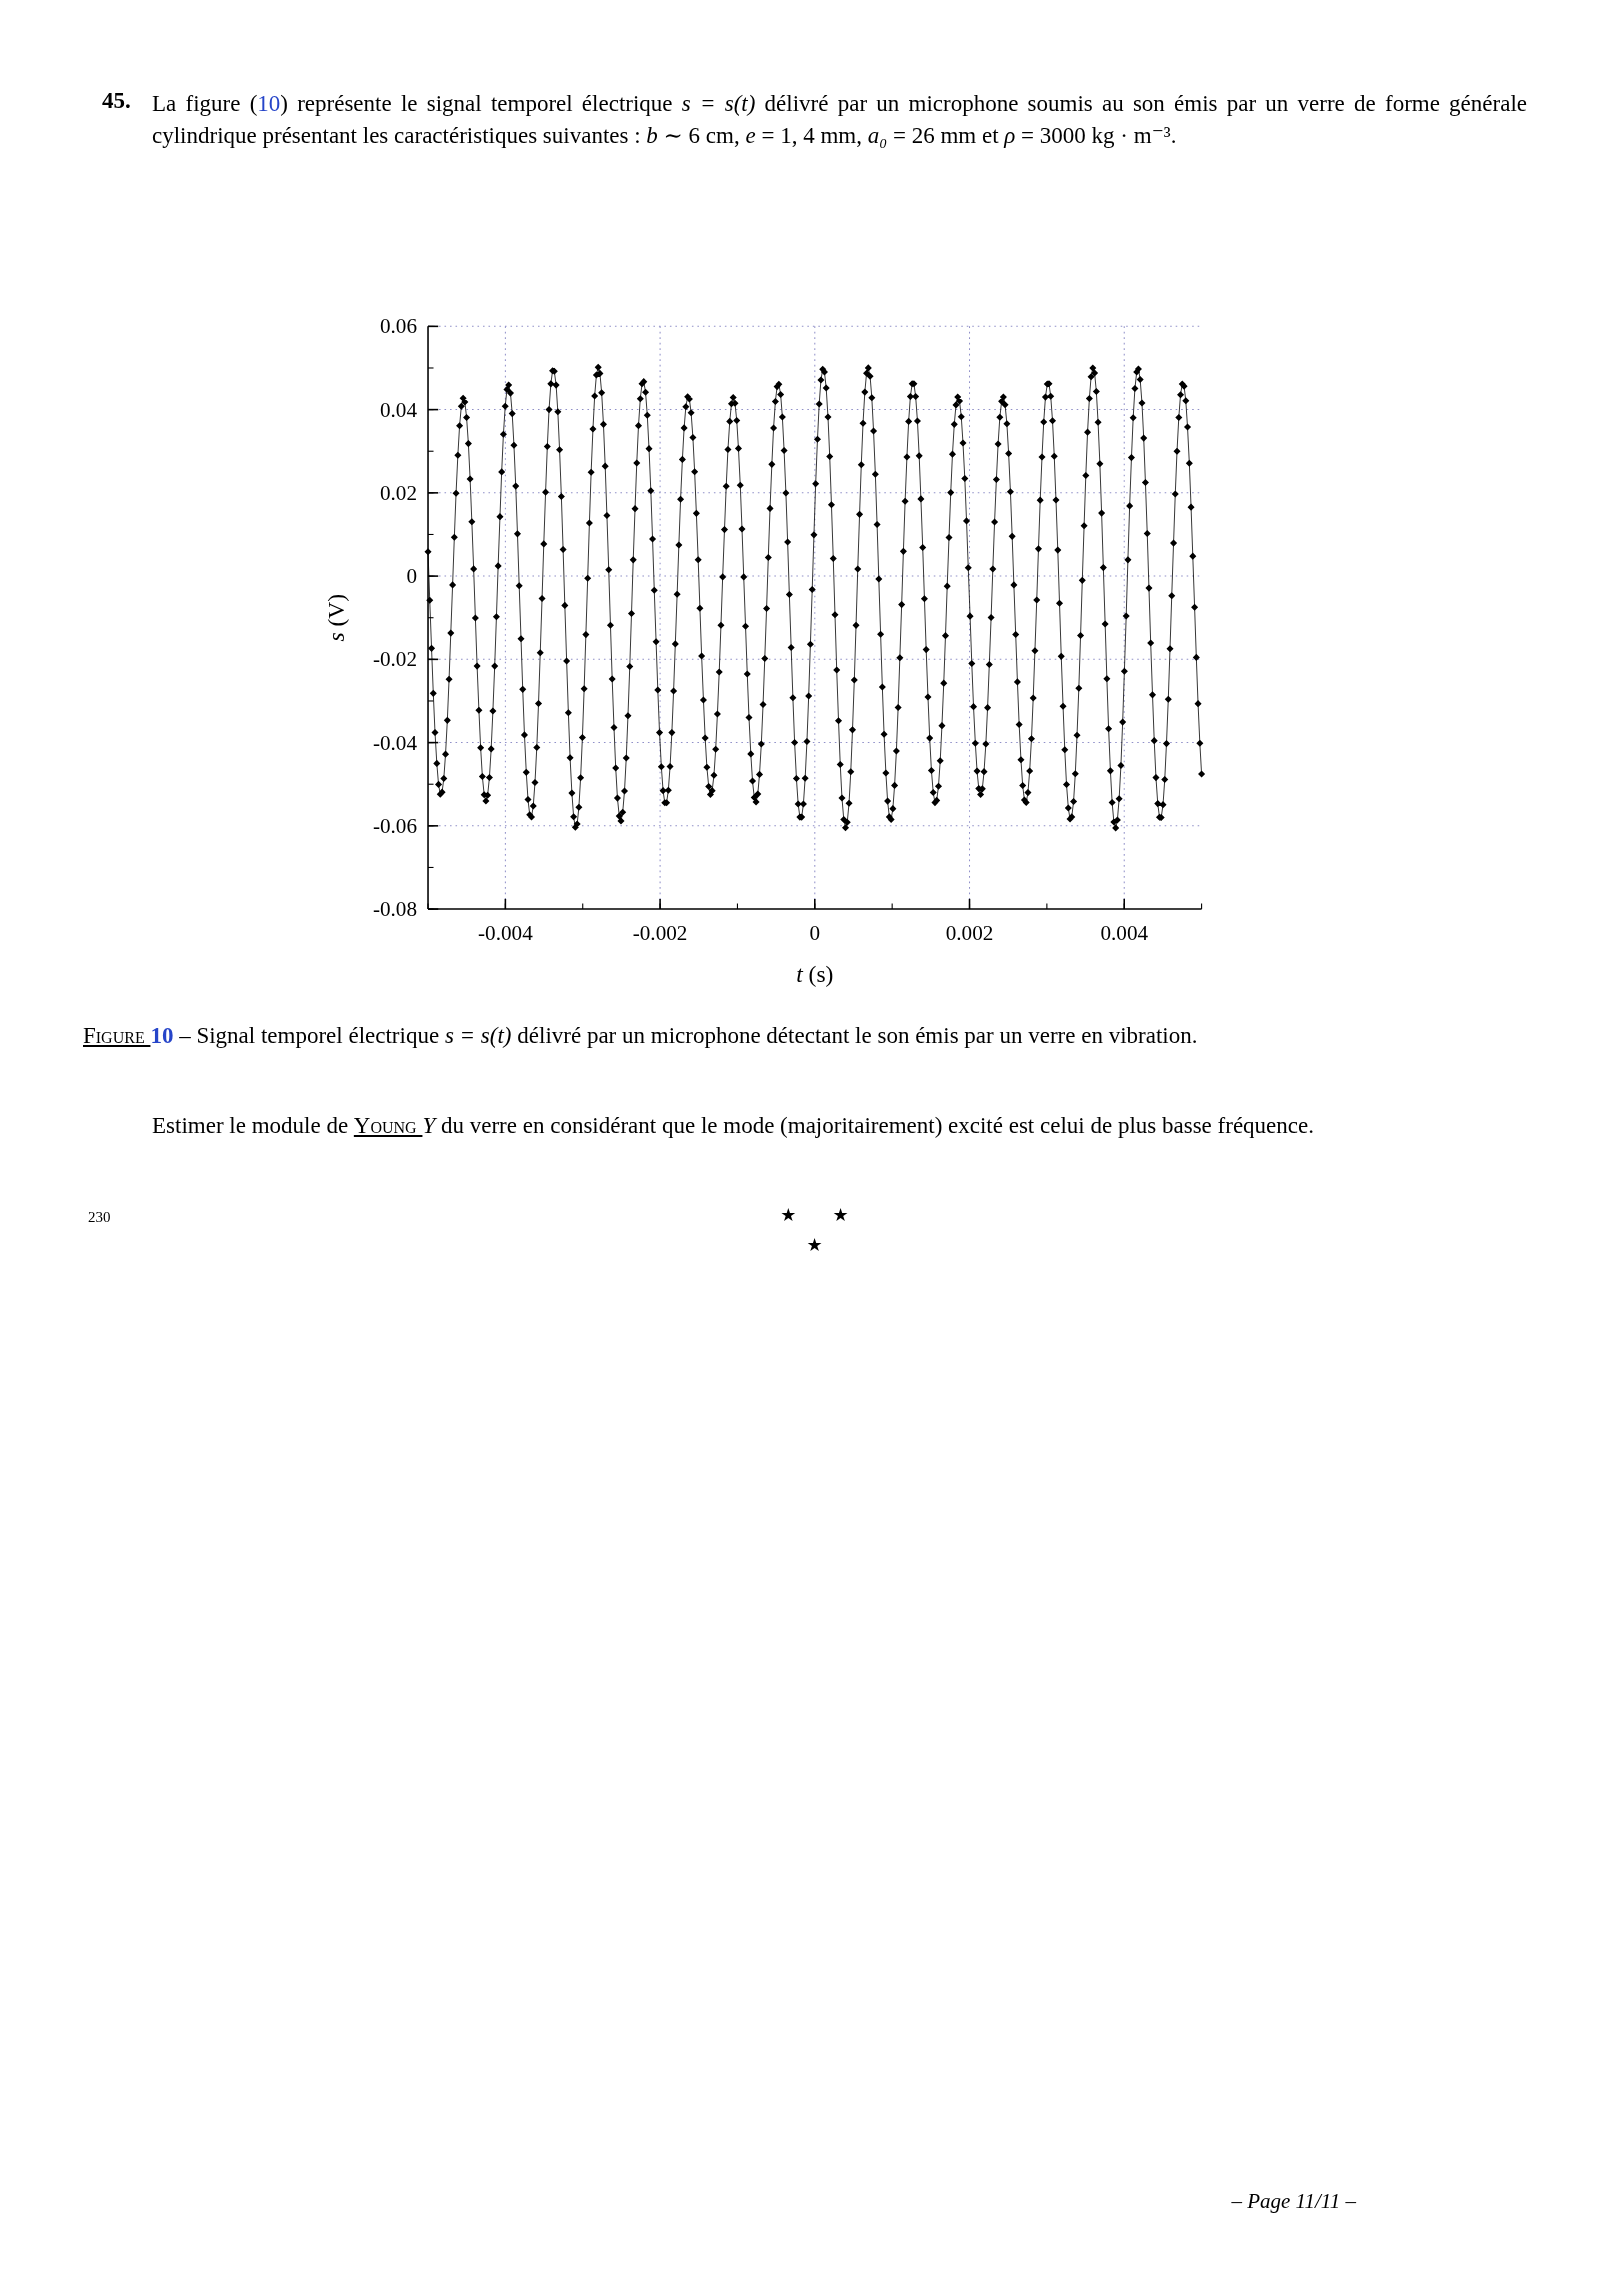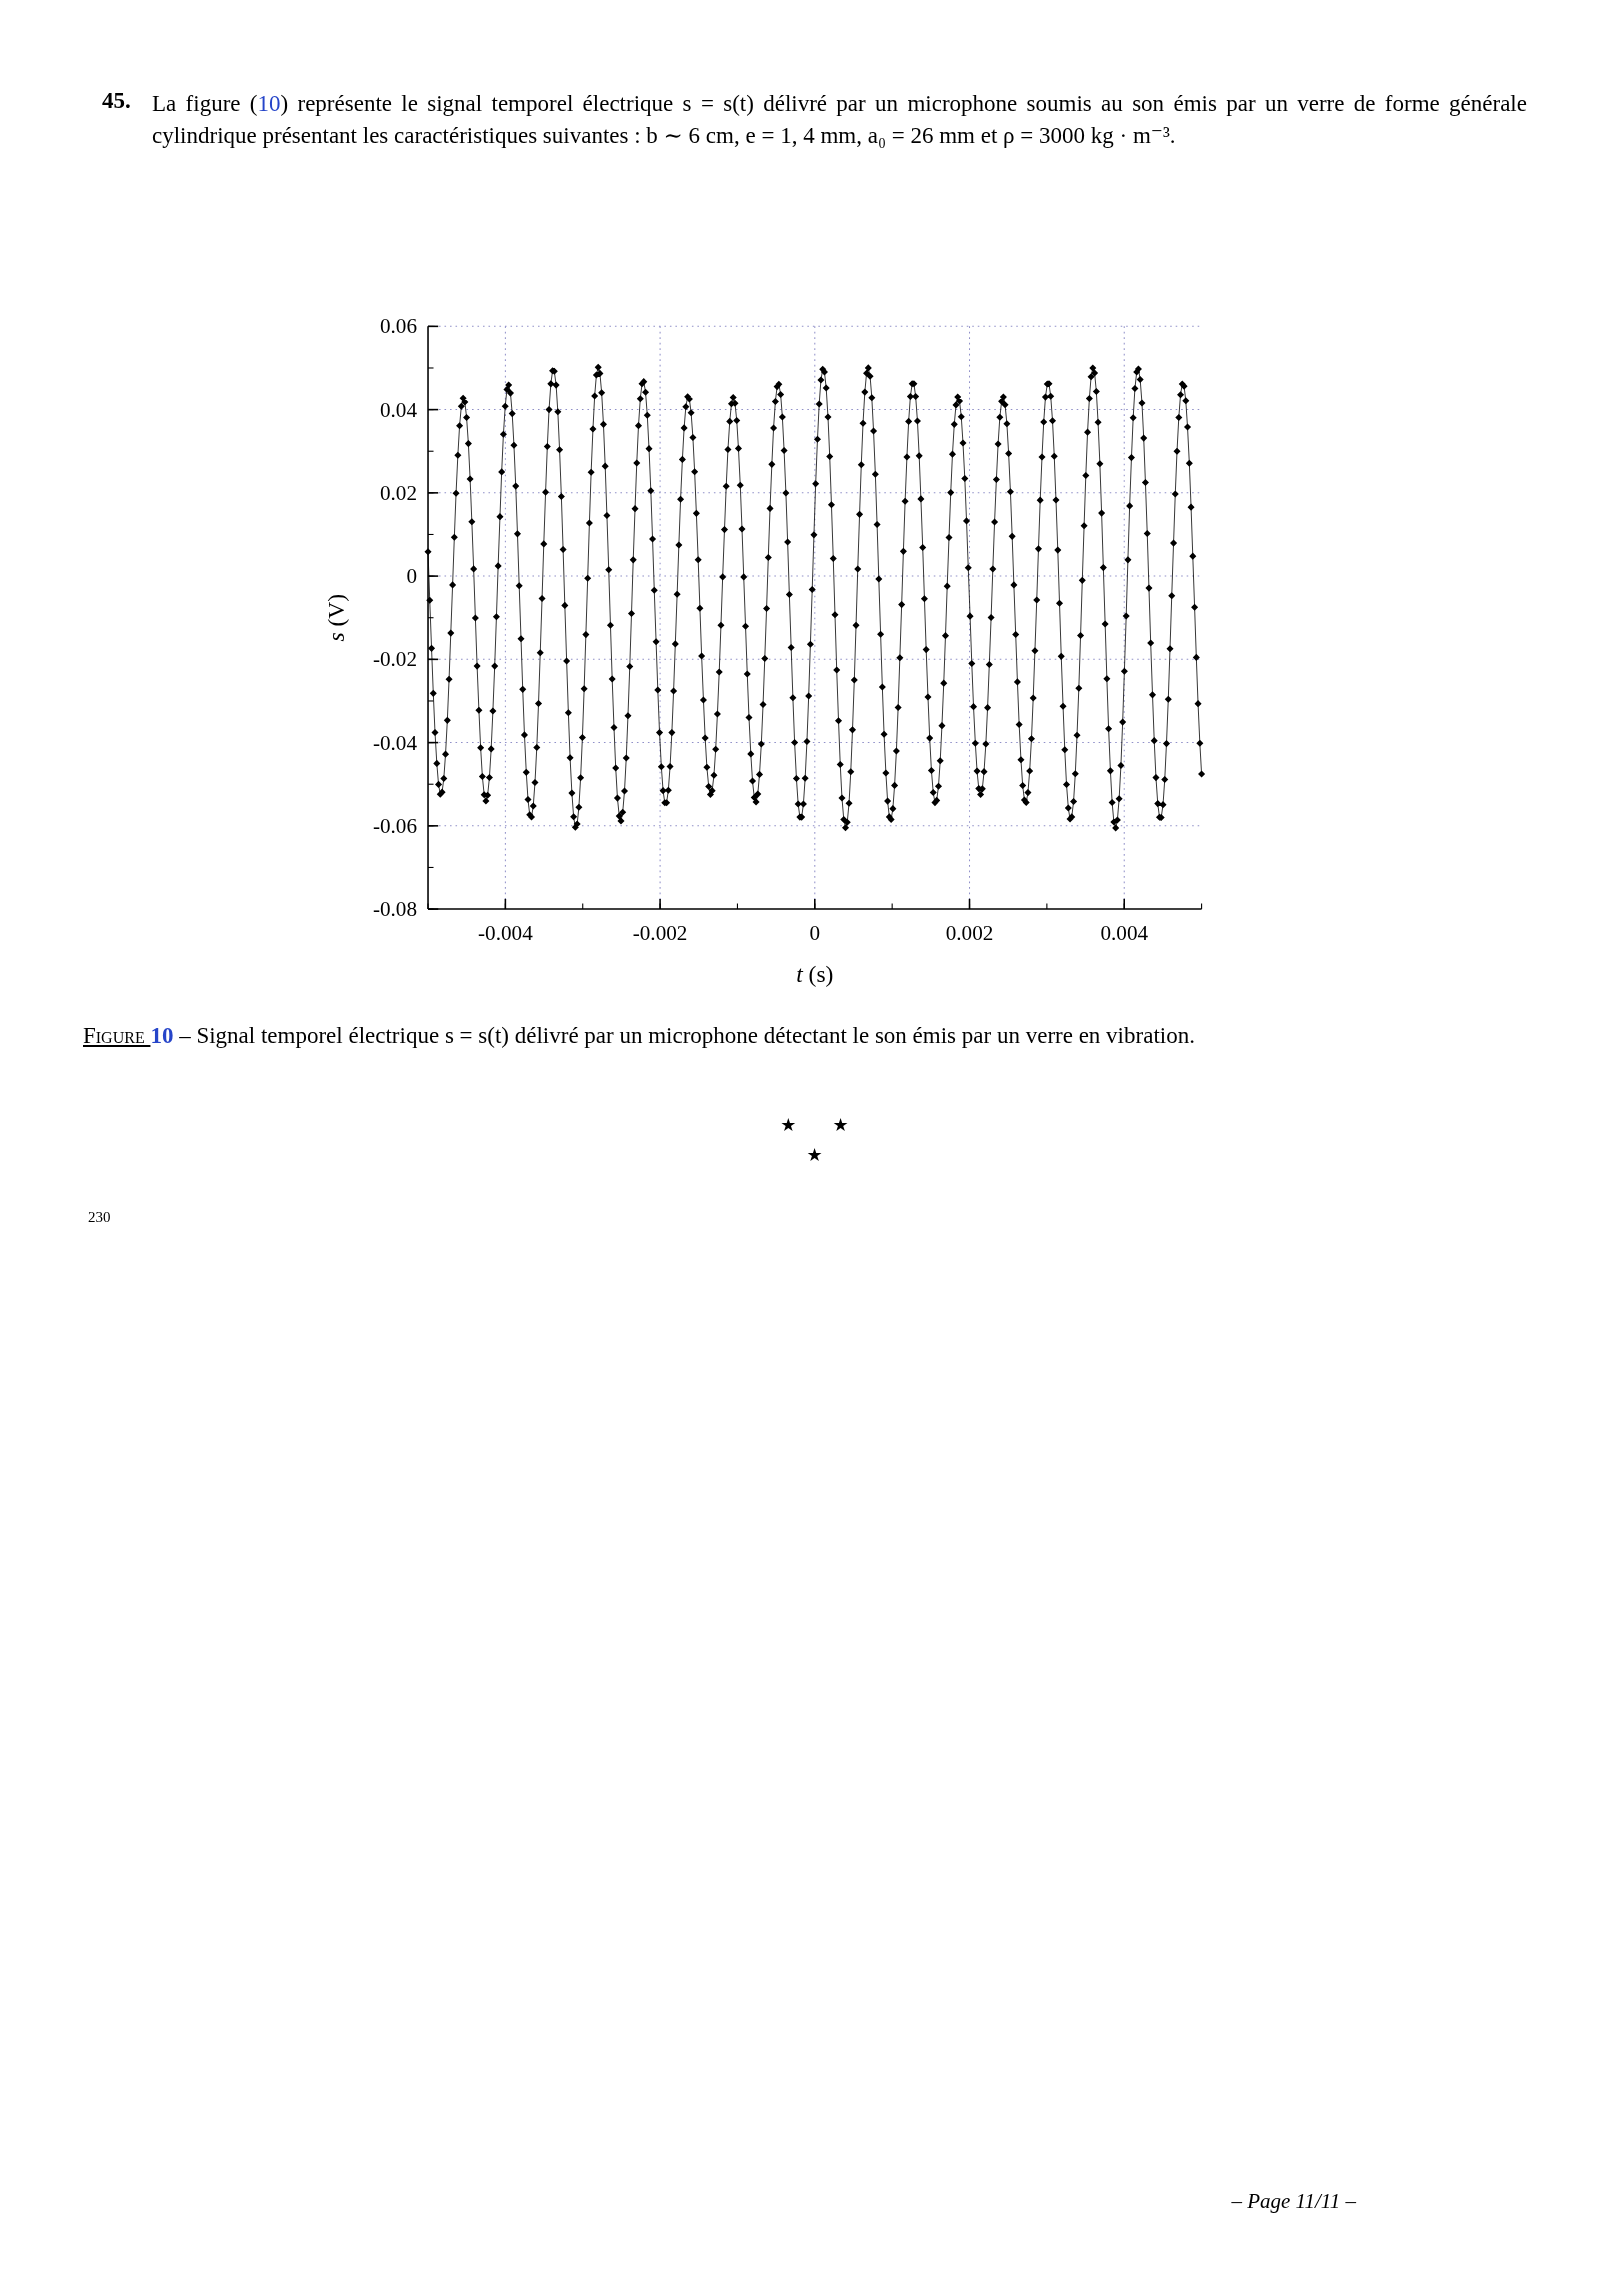--- a/index.html
+++ b/index.html
@@ -12,21 +12,21 @@
     background: #ffffff;
     color: #000000;
     font-family: "Liberation Serif", "DejaVu Serif", serif;
     font-size: 23px;
     border-radius: 28px;
   }
   .content { position: absolute; left: 102px; top: 88px; width: 1425px; }
   .question { display: flex; }
   .qnum { font-weight: bold; flex: 0 0 50px; }
   .qtext { flex: 1; text-align: justify; line-height: 1.38; }
-  .math { }
+  .math { font-style: italic; }
   .ref { color: #2645c9; text-decoration: none; cursor: pointer; }
   figure { margin: 140px 0 0 0; padding: 0; }
   .chart-wrap { margin-left: 220px; width: 911px; }
   figcaption {
     margin-top: 23.6px; margin-left: -19px; width: 1462px;
     text-align: justify; line-height: 1.38;
   }
   .smallcaps { font-variant: small-caps; text-decoration: underline; }
   .figure-number { color: #2645c9; font-weight: bold; }
   .tasks { margin-top: 58px; margin-left: 50px; line-height: 1.38; width: 1375px; }
@@ -124,20 +124,21 @@
             <text x="627.5" y="880" text-anchor="middle" font-size="30" font-family="Liberation Serif, DejaVu Serif, serif"><tspan font-style="italic">t</tspan><tspan> (s)</tspan></text>
             <text x="28" y="416" text-anchor="middle" font-size="30" font-family="Liberation Serif, DejaVu Serif, serif" transform="rotate(-90 28 416)"><tspan font-style="italic">s</tspan><tspan> (V)</tspan></text>
             <polyline points="135.0,332.0 137.2,393.7 139.5,455.0 141.7,512.3 143.9,562.1 146.2,601.5 148.4,628.2 150.6,640.7 152.9,638.1 155.1,620.8 157.3,589.7 159.6,546.7 161.8,494.3 164.0,435.6 166.3,374.2 168.5,313.6 170.7,257.5 173.0,209.1 175.2,171.5 177.4,146.8 179.7,136.5 181.9,141.3 184.1,161.0 186.4,194.3 188.6,239.4 190.8,293.7 193.1,353.8 195.3,416.4 197.5,477.6 199.8,533.8 202.0,581.6 204.2,618.2 206.5,641.3 208.7,649.4 210.9,642.0 213.2,619.5 215.4,583.0 217.6,534.8 219.9,477.6 222.1,414.8 224.3,350.0 226.6,287.3 228.8,230.3 231.0,182.4 233.3,146.7 235.5,125.3 237.7,119.6 240.0,130.0 242.2,156.1 244.4,196.3 246.7,248.4 248.9,309.2 251.1,375.3 253.4,442.7 255.6,507.2 257.8,565.2 260.1,612.9 262.3,647.5 264.5,666.9 266.8,669.7 269.0,655.7 271.2,625.7 273.5,581.3 275.7,525.2 277.9,460.7 280.2,391.6 282.4,322.0 284.7,256.1 286.9,198.0 289.1,151.0 291.4,118.2 293.6,101.5 295.8,102.1 298.1,119.8 300.3,153.8 302.5,202.1 304.8,261.7 307.0,329.1 309.2,400.3 311.5,471.0 313.7,537.0 315.9,594.2 318.2,639.3 320.4,669.5 322.6,682.9 324.9,678.7 327.1,657.3 329.3,619.8 331.6,568.5 333.8,506.5 336.0,437.5 338.3,365.7 340.5,295.4 342.7,230.8 345.0,175.8 347.2,133.7 349.4,106.9 351.7,97.2 353.9,104.9 356.1,129.6 358.4,169.8 360.6,223.0 362.8,285.9 365.1,354.9 367.3,425.6 369.5,494.0 371.8,555.8 374.0,607.4 376.2,645.7 378.5,668.6 380.7,674.7 382.9,663.8 385.2,636.6 387.4,594.7 389.6,540.8 391.9,478.2 394.1,410.7 396.3,342.3 398.6,277.1 400.8,219.0 403.0,171.4 405.3,137.1 407.5,118.1 409.7,115.4 412.0,129.0 414.2,158.1 416.4,200.7 418.7,254.4 420.9,315.7 423.1,381.1 425.4,446.5 427.6,508.1 429.8,562.3 432.1,605.8 434.3,636.2 436.5,651.7 438.8,651.5 441.0,635.7 443.2,605.4 445.5,562.3 447.7,509.3 449.9,449.3 452.2,386.2 454.4,323.5 456.6,265.1 458.9,214.4 461.1,174.3 463.3,147.3 465.6,134.7 467.8,137.4 470.0,155.1 472.3,186.6 474.5,230.2 476.7,283.1 479.0,342.2 481.2,403.9 483.4,464.7 485.7,520.8 487.9,569.1 490.1,606.5 492.4,631.0 494.6,641.1 496.8,636.2 499.1,616.5 501.3,583.4 503.5,538.6 505.8,485.0 508.0,425.6 510.2,364.0 512.5,303.8 514.7,248.7 516.9,201.8 519.2,166.0 521.4,143.5 523.6,135.6 525.9,142.9 528.1,164.9 530.3,200.4 532.6,247.3 534.8,303.0 537.0,364.0 539.3,426.8 541.5,487.7 543.7,543.0 546.0,589.4 548.2,624.0 550.4,644.8 552.7,650.5 554.9,640.6 557.1,615.5 559.4,576.8 561.6,526.6 563.8,468.0 566.1,404.2 568.3,339.2 570.5,276.8 572.8,220.7 575.0,174.4 577.3,140.7 579.5,121.7 581.7,118.6 584.0,131.8 586.2,160.5 588.4,203.1 590.7,257.1 592.9,319.5 595.1,386.4 597.4,453.9 599.6,518.0 601.8,574.8 604.1,620.8 606.3,653.1 608.5,669.9 610.8,669.9 613.0,653.1 615.2,620.4 617.5,573.7 619.7,515.7 621.9,449.8 624.2,380.0 626.4,310.5 628.6,245.4 630.9,188.7 633.1,143.8 635.3,113.4 637.6,99.5 639.8,103.0 642.0,123.6 644.3,160.3 646.5,210.8 648.7,272.1 651.0,340.6 653.2,412.1 655.4,482.5 657.7,547.3 659.9,602.8 662.1,645.6 664.4,673.0 666.6,683.5 668.8,676.4 671.1,652.2 673.3,612.1 675.5,558.8 677.8,495.4 680.0,425.7 682.2,353.9 684.5,284.4 686.7,221.2 688.9,168.3 691.2,128.7 693.4,104.7 695.6,97.9 697.9,108.5 700.1,135.9 702.3,178.3 704.6,233.2 706.8,297.3 709.0,366.6 711.3,437.0 713.5,504.3 715.7,564.4 718.0,613.7 720.2,649.5 722.4,669.6 724.7,672.8 726.9,659.1 729.1,629.5 731.4,585.6 733.6,530.3 735.8,466.9 738.1,399.3 740.3,331.5 742.5,267.6 744.8,211.3 747.0,166.0 749.2,134.3 751.5,118.0 753.7,118.0 755.9,134.2 758.2,165.5 760.4,209.9 762.6,264.7 764.9,326.6 767.1,391.9 769.3,456.6 771.6,516.9 773.8,569.3 776.0,610.6 778.3,638.5 780.5,651.4 782.7,648.6 785.0,630.5 787.2,598.1 789.4,553.4 791.7,499.3 793.9,438.8 796.1,375.8 798.4,313.8 800.6,256.7 802.8,207.7 805.1,169.8 807.3,145.0 809.5,135.0 811.8,140.1 814.0,160.0 816.2,193.6 818.5,238.7 820.7,292.7 822.9,352.3 825.2,414.0 827.4,474.2 829.6,529.2 831.9,575.8 834.1,611.3 836.3,633.6 838.6,641.2 840.8,633.9 843.0,612.0 845.3,576.8 847.5,530.5 849.7,475.6 852.0,415.6 854.2,353.9 856.4,294.2 858.7,240.0 860.9,194.7 863.1,160.8 865.4,140.5 867.6,135.1 869.8,144.8 872.1,169.1 874.3,206.8 876.6,255.5 878.8,312.4 881.0,374.2 883.3,437.3 885.5,497.7 887.7,552.0 890.0,596.9 892.2,629.6 894.4,648.1 896.7,651.3 898.9,638.7 901.1,611.2 903.4,570.2 905.6,518.2 907.8,458.1 910.1,393.5 912.3,328.3 914.5,266.3 916.8,211.3 919.0,166.7 921.2,135.1 923.5,118.5 925.7,118.1 927.9,134.0 930.2,165.3 932.4,210.3 934.6,266.2 936.9,329.9 939.1,397.6 941.3,465.2 943.6,528.7 945.8,584.2 948.0,628.3 950.3,658.3 952.5,672.4 954.7,669.6 957.0,650.0 959.2,614.6 961.4,565.6 963.7,505.7 965.9,438.7 968.1,368.4 970.4,299.0 972.6,234.8 974.8,179.7 977.1,136.9 979.3,109.1 981.5,98.1 983.8,104.5 986.0,128.0 988.2,167.2 990.5,219.9 992.7,282.8 994.9,352.2 997.2,423.9 999.4,493.7 1001.6,557.3 1003.9,611.0 1006.1,651.3 1008.3,676.0 1010.6,683.6 1012.8,673.5 1015.0,646.5 1017.3,604.1 1019.5,548.9 1021.7,484.2 1024.0,413.9 1026.2,342.3 1028.4,273.6 1030.7,212.1 1032.9,161.3 1035.1,124.2 1037.4,103.1 1039.6,99.2 1041.8,112.7 1044.1,142.7 1046.3,187.3 1048.5,243.8 1050.8,308.7 1053.0,378.3 1055.2,448.2 1057.5,514.2 1059.7,572.5 1061.9,619.6 1064.2,652.7 1066.4,670.0 1068.6,670.4 1070.9,654.0 1073.1,622.0 1075.3,576.3 1077.6,519.7 1079.8,455.6 1082.0,388.1 1084.3,321.0 1086.5,258.4 1088.7,204.1 1091.0,161.1 1093.2,132.0 1095.4,118.5 1097.7,121.1 1099.9,139.8 1102.1,173.2 1104.4,219.3 1106.6,275.2 1108.8,337.6 1111.1,402.6 1113.3,466.5 1115.5,525.4 1117.8,575.9 1120.0,615.0 " fill="none" stroke="#000000" stroke-width="1"></polyline>
             <path d="M135.0 327.5L139.5 332.0L135.0 336.5L130.5 332.0ZM137.2 389.2L141.7 393.7L137.2 398.2L132.7 393.7ZM139.5 450.5L144.0 455.0L139.5 459.5L135.0 455.0ZM141.7 507.8L146.2 512.3L141.7 516.8L137.2 512.3ZM143.9 557.6L148.4 562.1L143.9 566.6L139.4 562.1ZM146.2 597.0L150.7 601.5L146.2 606.0L141.7 601.5ZM148.4 623.7L152.9 628.2L148.4 632.7L143.9 628.2ZM150.6 636.2L155.1 640.7L150.6 645.2L146.1 640.7ZM152.9 633.6L157.4 638.1L152.9 642.6L148.4 638.1ZM155.1 616.3L159.6 620.8L155.1 625.3L150.6 620.8ZM157.3 585.2L161.8 589.7L157.3 594.2L152.8 589.7ZM159.6 542.2L164.1 546.7L159.6 551.2L155.1 546.7ZM161.8 489.8L166.3 494.3L161.8 498.8L157.3 494.3ZM164.0 431.1L168.5 435.6L164.0 440.1L159.5 435.6ZM166.3 369.7L170.8 374.2L166.3 378.7L161.8 374.2ZM168.5 309.1L173.0 313.6L168.5 318.1L164.0 313.6ZM170.7 253.0L175.2 257.5L170.7 262.0L166.2 257.5ZM173.0 204.6L177.5 209.1L173.0 213.6L168.5 209.1ZM175.2 167.0L179.7 171.5L175.2 176.0L170.7 171.5ZM177.4 142.3L181.9 146.8L177.4 151.3L172.9 146.8ZM179.7 132.0L184.2 136.5L179.7 141.0L175.2 136.5ZM181.9 136.8L186.4 141.3L181.9 145.8L177.4 141.3ZM184.1 156.5L188.6 161.0L184.1 165.5L179.6 161.0ZM186.4 189.8L190.9 194.3L186.4 198.8L181.9 194.3ZM188.6 234.9L193.1 239.4L188.6 243.9L184.1 239.4ZM190.8 289.2L195.3 293.7L190.8 298.2L186.3 293.7ZM193.1 349.3L197.6 353.8L193.1 358.3L188.6 353.8ZM195.3 411.9L199.8 416.4L195.3 420.9L190.8 416.4ZM197.5 473.1L202.0 477.6L197.5 482.1L193.0 477.6ZM199.8 529.3L204.3 533.8L199.8 538.3L195.3 533.8ZM202.0 577.1L206.5 581.6L202.0 586.1L197.5 581.6ZM204.2 613.7L208.7 618.2L204.2 622.7L199.7 618.2ZM206.5 636.8L211.0 641.3L206.5 645.8L202.0 641.3ZM208.7 644.9L213.2 649.4L208.7 653.9L204.2 649.4ZM210.9 637.5L215.4 642.0L210.9 646.5L206.4 642.0ZM213.2 615.0L217.7 619.5L213.2 624.0L208.7 619.5ZM215.4 578.5L219.9 583.0L215.4 587.5L210.9 583.0ZM217.6 530.3L222.1 534.8L217.6 539.3L213.1 534.8ZM219.9 473.1L224.4 477.6L219.9 482.1L215.4 477.6ZM222.1 410.3L226.6 414.8L222.1 419.3L217.6 414.8ZM224.3 345.5L228.8 350.0L224.3 354.5L219.8 350.0ZM226.6 282.8L231.1 287.3L226.6 291.8L222.1 287.3ZM228.8 225.8L233.3 230.3L228.8 234.8L224.3 230.3ZM231.0 177.9L235.5 182.4L231.0 186.9L226.5 182.4ZM233.3 142.2L237.8 146.7L233.3 151.2L228.8 146.7ZM235.5 120.8L240.0 125.3L235.5 129.8L231.0 125.3ZM237.7 115.1L242.2 119.6L237.7 124.1L233.2 119.6ZM240.0 125.5L244.5 130.0L240.0 134.5L235.5 130.0ZM242.2 151.6L246.7 156.1L242.2 160.6L237.7 156.1ZM244.4 191.8L248.9 196.3L244.4 200.8L239.9 196.3ZM246.7 243.9L251.2 248.4L246.7 252.9L242.2 248.4ZM248.9 304.7L253.4 309.2L248.9 313.7L244.4 309.2ZM251.1 370.8L255.6 375.3L251.1 379.8L246.6 375.3ZM253.4 438.2L257.9 442.7L253.4 447.2L248.9 442.7ZM255.6 502.7L260.1 507.2L255.6 511.7L251.1 507.2ZM257.8 560.7L262.3 565.2L257.8 569.7L253.3 565.2ZM260.1 608.4L264.6 612.9L260.1 617.4L255.6 612.9ZM262.3 643.0L266.8 647.5L262.3 652.0L257.8 647.5ZM264.5 662.4L269.0 666.9L264.5 671.4L260.0 666.9ZM266.8 665.2L271.3 669.7L266.8 674.2L262.3 669.7ZM269.0 651.2L273.5 655.7L269.0 660.2L264.5 655.7ZM271.2 621.2L275.7 625.7L271.2 630.2L266.7 625.7ZM273.5 576.8L278.0 581.3L273.5 585.8L269.0 581.3ZM275.7 520.7L280.2 525.2L275.7 529.7L271.2 525.2ZM277.9 456.2L282.4 460.7L277.9 465.2L273.4 460.7ZM280.2 387.1L284.7 391.6L280.2 396.1L275.7 391.6ZM282.4 317.5L286.9 322.0L282.4 326.5L277.9 322.0ZM284.7 251.6L289.2 256.1L284.7 260.6L280.2 256.1ZM286.9 193.5L291.4 198.0L286.9 202.5L282.4 198.0ZM289.1 146.5L293.6 151.0L289.1 155.5L284.6 151.0ZM291.4 113.7L295.9 118.2L291.4 122.7L286.9 118.2ZM293.6 97.0L298.1 101.5L293.6 106.0L289.1 101.5ZM295.8 97.6L300.3 102.1L295.8 106.6L291.3 102.1ZM298.1 115.3L302.6 119.8L298.1 124.3L293.6 119.8ZM300.3 149.3L304.8 153.8L300.3 158.3L295.8 153.8ZM302.5 197.6L307.0 202.1L302.5 206.6L298.0 202.1ZM304.8 257.2L309.3 261.7L304.8 266.2L300.3 261.7ZM307.0 324.6L311.5 329.1L307.0 333.6L302.5 329.1ZM309.2 395.8L313.7 400.3L309.2 404.8L304.7 400.3ZM311.5 466.5L316.0 471.0L311.5 475.5L307.0 471.0ZM313.7 532.5L318.2 537.0L313.7 541.5L309.2 537.0ZM315.9 589.7L320.4 594.2L315.9 598.7L311.4 594.2ZM318.2 634.8L322.7 639.3L318.2 643.8L313.7 639.3ZM320.4 665.0L324.9 669.5L320.4 674.0L315.9 669.5ZM322.6 678.4L327.1 682.9L322.6 687.4L318.1 682.9ZM324.9 674.2L329.4 678.7L324.9 683.2L320.4 678.7ZM327.1 652.8L331.6 657.3L327.1 661.8L322.6 657.3ZM329.3 615.3L333.8 619.8L329.3 624.3L324.8 619.8ZM331.6 564.0L336.1 568.5L331.6 573.0L327.1 568.5ZM333.8 502.0L338.3 506.5L333.8 511.0L329.3 506.5ZM336.0 433.0L340.5 437.5L336.0 442.0L331.5 437.5ZM338.3 361.2L342.8 365.7L338.3 370.2L333.8 365.7ZM340.5 290.9L345.0 295.4L340.5 299.9L336.0 295.4ZM342.7 226.3L347.2 230.8L342.7 235.3L338.2 230.8ZM345.0 171.3L349.5 175.8L345.0 180.3L340.5 175.8ZM347.2 129.2L351.7 133.7L347.2 138.2L342.7 133.7ZM349.4 102.4L353.9 106.9L349.4 111.4L344.9 106.9ZM351.7 92.7L356.2 97.2L351.7 101.7L347.2 97.2ZM353.9 100.4L358.4 104.9L353.9 109.4L349.4 104.9ZM356.1 125.1L360.6 129.6L356.1 134.1L351.6 129.6ZM358.4 165.3L362.9 169.8L358.4 174.3L353.9 169.8ZM360.6 218.5L365.1 223.0L360.6 227.5L356.1 223.0ZM362.8 281.4L367.3 285.9L362.8 290.4L358.3 285.9ZM365.1 350.4L369.6 354.9L365.1 359.4L360.6 354.9ZM367.3 421.1L371.8 425.6L367.3 430.1L362.8 425.6ZM369.5 489.5L374.0 494.0L369.5 498.5L365.0 494.0ZM371.8 551.3L376.3 555.8L371.8 560.3L367.3 555.8ZM374.0 602.9L378.5 607.4L374.0 611.9L369.5 607.4ZM376.2 641.2L380.7 645.7L376.2 650.2L371.7 645.7ZM378.5 664.1L383.0 668.6L378.5 673.1L374.0 668.6ZM380.7 670.2L385.2 674.7L380.7 679.2L376.2 674.7ZM382.9 659.3L387.4 663.8L382.9 668.3L378.4 663.8ZM385.2 632.1L389.7 636.6L385.2 641.1L380.7 636.6ZM387.4 590.2L391.9 594.7L387.4 599.2L382.9 594.7ZM389.6 536.3L394.1 540.8L389.6 545.3L385.1 540.8ZM391.9 473.7L396.4 478.2L391.9 482.7L387.4 478.2ZM394.1 406.2L398.6 410.7L394.1 415.2L389.6 410.7ZM396.3 337.8L400.8 342.3L396.3 346.8L391.8 342.3ZM398.6 272.6L403.1 277.1L398.6 281.6L394.1 277.1ZM400.8 214.5L405.3 219.0L400.8 223.5L396.3 219.0ZM403.0 166.9L407.5 171.4L403.0 175.9L398.5 171.4ZM405.3 132.6L409.8 137.1L405.3 141.6L400.8 137.1ZM407.5 113.6L412.0 118.1L407.5 122.6L403.0 118.1ZM409.7 110.9L414.2 115.4L409.7 119.9L405.2 115.4ZM412.0 124.5L416.5 129.0L412.0 133.5L407.5 129.0ZM414.2 153.6L418.7 158.1L414.2 162.6L409.7 158.1ZM416.4 196.2L420.9 200.7L416.4 205.2L411.9 200.7ZM418.7 249.9L423.2 254.4L418.7 258.9L414.2 254.4ZM420.9 311.2L425.4 315.7L420.9 320.2L416.4 315.7ZM423.1 376.6L427.6 381.1L423.1 385.6L418.6 381.1ZM425.4 442.0L429.9 446.5L425.4 451.0L420.9 446.5ZM427.6 503.6L432.1 508.1L427.6 512.6L423.1 508.1ZM429.8 557.8L434.3 562.3L429.8 566.8L425.3 562.3ZM432.1 601.3L436.6 605.8L432.1 610.3L427.6 605.8ZM434.3 631.7L438.8 636.2L434.3 640.7L429.8 636.2ZM436.5 647.2L441.0 651.7L436.5 656.2L432.0 651.7ZM438.8 647.0L443.3 651.5L438.8 656.0L434.3 651.5ZM441.0 631.2L445.5 635.7L441.0 640.2L436.5 635.7ZM443.2 600.9L447.7 605.4L443.2 609.9L438.7 605.4ZM445.5 557.8L450.0 562.3L445.5 566.8L441.0 562.3ZM447.7 504.8L452.2 509.3L447.7 513.8L443.2 509.3ZM449.9 444.8L454.4 449.3L449.9 453.8L445.4 449.3ZM452.2 381.7L456.7 386.2L452.2 390.7L447.7 386.2ZM454.4 319.0L458.9 323.5L454.4 328.0L449.9 323.5ZM456.6 260.6L461.1 265.1L456.6 269.6L452.1 265.1ZM458.9 209.9L463.4 214.4L458.9 218.9L454.4 214.4ZM461.1 169.8L465.6 174.3L461.1 178.8L456.6 174.3ZM463.3 142.8L467.8 147.3L463.3 151.8L458.8 147.3ZM465.6 130.2L470.1 134.7L465.6 139.2L461.1 134.7ZM467.8 132.9L472.3 137.4L467.8 141.9L463.3 137.4ZM470.0 150.6L474.5 155.1L470.0 159.6L465.5 155.1ZM472.3 182.1L476.8 186.6L472.3 191.1L467.8 186.6ZM474.5 225.7L479.0 230.2L474.5 234.7L470.0 230.2ZM476.7 278.6L481.2 283.1L476.7 287.6L472.2 283.1ZM479.0 337.7L483.5 342.2L479.0 346.7L474.5 342.2ZM481.2 399.4L485.7 403.9L481.2 408.4L476.7 403.9ZM483.4 460.2L487.9 464.7L483.4 469.2L478.9 464.7ZM485.7 516.3L490.2 520.8L485.7 525.3L481.2 520.8ZM487.9 564.6L492.4 569.1L487.9 573.6L483.4 569.1ZM490.1 602.0L494.6 606.5L490.1 611.0L485.6 606.5ZM492.4 626.5L496.9 631.0L492.4 635.5L487.9 631.0ZM494.6 636.6L499.1 641.1L494.6 645.6L490.1 641.1ZM496.8 631.7L501.3 636.2L496.8 640.7L492.3 636.2ZM499.1 612.0L503.6 616.5L499.1 621.0L494.6 616.5ZM501.3 578.9L505.8 583.4L501.3 587.9L496.8 583.4ZM503.5 534.1L508.0 538.6L503.5 543.1L499.0 538.6ZM505.8 480.5L510.3 485.0L505.8 489.5L501.3 485.0ZM508.0 421.1L512.5 425.6L508.0 430.1L503.5 425.6ZM510.2 359.5L514.7 364.0L510.2 368.5L505.7 364.0ZM512.5 299.3L517.0 303.8L512.5 308.3L508.0 303.8ZM514.7 244.2L519.2 248.7L514.7 253.2L510.2 248.7ZM516.9 197.3L521.4 201.8L516.9 206.3L512.4 201.8ZM519.2 161.5L523.7 166.0L519.2 170.5L514.7 166.0ZM521.4 139.0L525.9 143.5L521.4 148.0L516.9 143.5ZM523.6 131.1L528.1 135.6L523.6 140.1L519.1 135.6ZM525.9 138.4L530.4 142.9L525.9 147.4L521.4 142.9ZM528.1 160.4L532.6 164.9L528.1 169.4L523.6 164.9ZM530.3 195.9L534.8 200.4L530.3 204.9L525.8 200.4ZM532.6 242.8L537.1 247.3L532.6 251.8L528.1 247.3ZM534.8 298.5L539.3 303.0L534.8 307.5L530.3 303.0ZM537.0 359.5L541.5 364.0L537.0 368.5L532.5 364.0ZM539.3 422.3L543.8 426.8L539.3 431.3L534.8 426.8ZM541.5 483.2L546.0 487.7L541.5 492.2L537.0 487.7ZM543.7 538.5L548.2 543.0L543.7 547.5L539.2 543.0ZM546.0 584.9L550.5 589.4L546.0 593.9L541.5 589.4ZM548.2 619.5L552.7 624.0L548.2 628.5L543.7 624.0ZM550.4 640.3L554.9 644.8L550.4 649.3L545.9 644.8ZM552.7 646.0L557.2 650.5L552.7 655.0L548.2 650.5ZM554.9 636.1L559.4 640.6L554.9 645.1L550.4 640.6ZM557.1 611.0L561.6 615.5L557.1 620.0L552.6 615.5ZM559.4 572.3L563.9 576.8L559.4 581.3L554.9 576.8ZM561.6 522.1L566.1 526.6L561.6 531.1L557.1 526.6ZM563.8 463.5L568.3 468.0L563.8 472.5L559.3 468.0ZM566.1 399.7L570.6 404.2L566.1 408.7L561.6 404.2ZM568.3 334.7L572.8 339.2L568.3 343.7L563.8 339.2ZM570.5 272.3L575.0 276.8L570.5 281.3L566.0 276.8ZM572.8 216.2L577.3 220.7L572.8 225.2L568.3 220.7ZM575.0 169.9L579.5 174.4L575.0 178.9L570.5 174.4ZM577.3 136.2L581.8 140.7L577.3 145.2L572.8 140.7ZM579.5 117.2L584.0 121.7L579.5 126.2L575.0 121.7ZM581.7 114.1L586.2 118.6L581.7 123.1L577.2 118.6ZM584.0 127.3L588.5 131.8L584.0 136.3L579.5 131.8ZM586.2 156.0L590.7 160.5L586.2 165.0L581.7 160.5ZM588.4 198.6L592.9 203.1L588.4 207.6L583.9 203.1ZM590.7 252.6L595.2 257.1L590.7 261.6L586.2 257.1ZM592.9 315.0L597.4 319.5L592.9 324.0L588.4 319.5ZM595.1 381.9L599.6 386.4L595.1 390.9L590.6 386.4ZM597.4 449.4L601.9 453.9L597.4 458.4L592.9 453.9ZM599.6 513.5L604.1 518.0L599.6 522.5L595.1 518.0ZM601.8 570.3L606.3 574.8L601.8 579.3L597.3 574.8ZM604.1 616.3L608.6 620.8L604.1 625.3L599.6 620.8ZM606.3 648.6L610.8 653.1L606.3 657.6L601.8 653.1ZM608.5 665.4L613.0 669.9L608.5 674.4L604.0 669.9ZM610.8 665.4L615.3 669.9L610.8 674.4L606.3 669.9ZM613.0 648.6L617.5 653.1L613.0 657.6L608.5 653.1ZM615.2 615.9L619.7 620.4L615.2 624.9L610.7 620.4ZM617.5 569.2L622.0 573.7L617.5 578.2L613.0 573.7ZM619.7 511.2L624.2 515.7L619.7 520.2L615.2 515.7ZM621.9 445.3L626.4 449.8L621.9 454.3L617.4 449.8ZM624.2 375.5L628.7 380.0L624.2 384.5L619.7 380.0ZM626.4 306.0L630.9 310.5L626.4 315.0L621.9 310.5ZM628.6 240.9L633.1 245.4L628.6 249.9L624.1 245.4ZM630.9 184.2L635.4 188.7L630.9 193.2L626.4 188.7ZM633.1 139.3L637.6 143.8L633.1 148.3L628.6 143.8ZM635.3 108.9L639.8 113.4L635.3 117.9L630.8 113.4ZM637.6 95.0L642.1 99.5L637.6 104.0L633.1 99.5ZM639.8 98.5L644.3 103.0L639.8 107.5L635.3 103.0ZM642.0 119.1L646.5 123.6L642.0 128.1L637.5 123.6ZM644.3 155.8L648.8 160.3L644.3 164.8L639.8 160.3ZM646.5 206.3L651.0 210.8L646.5 215.3L642.0 210.8ZM648.7 267.6L653.2 272.1L648.7 276.6L644.2 272.1ZM651.0 336.1L655.5 340.6L651.0 345.1L646.5 340.6ZM653.2 407.6L657.7 412.1L653.2 416.6L648.7 412.1ZM655.4 478.0L659.9 482.5L655.4 487.0L650.9 482.5ZM657.7 542.8L662.2 547.3L657.7 551.8L653.2 547.3ZM659.9 598.3L664.4 602.8L659.9 607.3L655.4 602.8ZM662.1 641.1L666.6 645.6L662.1 650.1L657.6 645.6ZM664.4 668.5L668.9 673.0L664.4 677.5L659.9 673.0ZM666.6 679.0L671.1 683.5L666.6 688.0L662.1 683.5ZM668.8 671.9L673.3 676.4L668.8 680.9L664.3 676.4ZM671.1 647.7L675.6 652.2L671.1 656.7L666.6 652.2ZM673.3 607.6L677.8 612.1L673.3 616.6L668.8 612.1ZM675.5 554.3L680.0 558.8L675.5 563.3L671.0 558.8ZM677.8 490.9L682.3 495.4L677.8 499.9L673.3 495.4ZM680.0 421.2L684.5 425.7L680.0 430.2L675.5 425.7ZM682.2 349.4L686.7 353.9L682.2 358.4L677.7 353.9ZM684.5 279.9L689.0 284.4L684.5 288.9L680.0 284.4ZM686.7 216.7L691.2 221.2L686.7 225.7L682.2 221.2ZM688.9 163.8L693.4 168.3L688.9 172.8L684.4 168.3ZM691.2 124.2L695.7 128.7L691.2 133.2L686.7 128.7ZM693.4 100.2L697.9 104.7L693.4 109.2L688.9 104.7ZM695.6 93.4L700.1 97.9L695.6 102.4L691.1 97.9ZM697.9 104.0L702.4 108.5L697.9 113.0L693.4 108.5ZM700.1 131.4L704.6 135.9L700.1 140.4L695.6 135.9ZM702.3 173.8L706.8 178.3L702.3 182.8L697.8 178.3ZM704.6 228.7L709.1 233.2L704.6 237.7L700.1 233.2ZM706.8 292.8L711.3 297.3L706.8 301.8L702.3 297.3ZM709.0 362.1L713.5 366.6L709.0 371.1L704.5 366.6ZM711.3 432.5L715.8 437.0L711.3 441.5L706.8 437.0ZM713.5 499.8L718.0 504.3L713.5 508.8L709.0 504.3ZM715.7 559.9L720.2 564.4L715.7 568.9L711.2 564.4ZM718.0 609.2L722.5 613.7L718.0 618.2L713.5 613.7ZM720.2 645.0L724.7 649.5L720.2 654.0L715.7 649.5ZM722.4 665.1L726.9 669.6L722.4 674.1L717.9 669.6ZM724.7 668.3L729.2 672.8L724.7 677.3L720.2 672.8ZM726.9 654.6L731.4 659.1L726.9 663.6L722.4 659.1ZM729.1 625.0L733.6 629.5L729.1 634.0L724.6 629.5ZM731.4 581.1L735.9 585.6L731.4 590.1L726.9 585.6ZM733.6 525.8L738.1 530.3L733.6 534.8L729.1 530.3ZM735.8 462.4L740.3 466.9L735.8 471.4L731.3 466.9ZM738.1 394.8L742.6 399.3L738.1 403.8L733.6 399.3ZM740.3 327.0L744.8 331.5L740.3 336.0L735.8 331.5ZM742.5 263.1L747.0 267.6L742.5 272.1L738.0 267.6ZM744.8 206.8L749.3 211.3L744.8 215.8L740.3 211.3ZM747.0 161.5L751.5 166.0L747.0 170.5L742.5 166.0ZM749.2 129.8L753.7 134.3L749.2 138.8L744.7 134.3ZM751.5 113.5L756.0 118.0L751.5 122.5L747.0 118.0ZM753.7 113.5L758.2 118.0L753.7 122.5L749.2 118.0ZM755.9 129.7L760.4 134.2L755.9 138.7L751.4 134.2ZM758.2 161.0L762.7 165.5L758.2 170.0L753.7 165.5ZM760.4 205.4L764.9 209.9L760.4 214.4L755.9 209.9ZM762.6 260.2L767.1 264.7L762.6 269.2L758.1 264.7ZM764.9 322.1L769.4 326.6L764.9 331.1L760.4 326.6ZM767.1 387.4L771.6 391.9L767.1 396.4L762.6 391.9ZM769.3 452.1L773.8 456.6L769.3 461.1L764.8 456.6ZM771.6 512.4L776.1 516.9L771.6 521.4L767.1 516.9ZM773.8 564.8L778.3 569.3L773.8 573.8L769.3 569.3ZM776.0 606.1L780.5 610.6L776.0 615.1L771.5 610.6ZM778.3 634.0L782.8 638.5L778.3 643.0L773.8 638.5ZM780.5 646.9L785.0 651.4L780.5 655.9L776.0 651.4ZM782.7 644.1L787.2 648.6L782.7 653.1L778.2 648.6ZM785.0 626.0L789.5 630.5L785.0 635.0L780.5 630.5ZM787.2 593.6L791.7 598.1L787.2 602.6L782.7 598.1ZM789.4 548.9L793.9 553.4L789.4 557.9L784.9 553.4ZM791.7 494.8L796.2 499.3L791.7 503.8L787.2 499.3ZM793.9 434.3L798.4 438.8L793.9 443.3L789.4 438.8ZM796.1 371.3L800.6 375.8L796.1 380.3L791.6 375.8ZM798.4 309.3L802.9 313.8L798.4 318.3L793.9 313.8ZM800.6 252.2L805.1 256.7L800.6 261.2L796.1 256.7ZM802.8 203.2L807.3 207.7L802.8 212.2L798.3 207.7ZM805.1 165.3L809.6 169.8L805.1 174.3L800.6 169.8ZM807.3 140.5L811.8 145.0L807.3 149.5L802.8 145.0ZM809.5 130.5L814.0 135.0L809.5 139.5L805.0 135.0ZM811.8 135.6L816.3 140.1L811.8 144.6L807.3 140.1ZM814.0 155.5L818.5 160.0L814.0 164.5L809.5 160.0ZM816.2 189.1L820.7 193.6L816.2 198.1L811.7 193.6ZM818.5 234.2L823.0 238.7L818.5 243.2L814.0 238.7ZM820.7 288.2L825.2 292.7L820.7 297.2L816.2 292.7ZM822.9 347.8L827.4 352.3L822.9 356.8L818.4 352.3ZM825.2 409.5L829.7 414.0L825.2 418.5L820.7 414.0ZM827.4 469.7L831.9 474.2L827.4 478.7L822.9 474.2ZM829.6 524.7L834.1 529.2L829.6 533.7L825.1 529.2ZM831.9 571.3L836.4 575.8L831.9 580.3L827.4 575.8ZM834.1 606.8L838.6 611.3L834.1 615.8L829.6 611.3ZM836.3 629.1L840.8 633.6L836.3 638.1L831.8 633.6ZM838.6 636.7L843.1 641.2L838.6 645.7L834.1 641.2ZM840.8 629.4L845.3 633.9L840.8 638.4L836.3 633.9ZM843.0 607.5L847.5 612.0L843.0 616.5L838.5 612.0ZM845.3 572.3L849.8 576.8L845.3 581.3L840.8 576.8ZM847.5 526.0L852.0 530.5L847.5 535.0L843.0 530.5ZM849.7 471.1L854.2 475.6L849.7 480.1L845.2 475.6ZM852.0 411.1L856.5 415.6L852.0 420.1L847.5 415.6ZM854.2 349.4L858.7 353.9L854.2 358.4L849.7 353.9ZM856.4 289.7L860.9 294.2L856.4 298.7L851.9 294.2ZM858.7 235.5L863.2 240.0L858.7 244.5L854.2 240.0ZM860.9 190.2L865.4 194.7L860.9 199.2L856.4 194.7ZM863.1 156.3L867.6 160.8L863.1 165.3L858.6 160.8ZM865.4 136.0L869.9 140.5L865.4 145.0L860.9 140.5ZM867.6 130.6L872.1 135.1L867.6 139.6L863.1 135.1ZM869.8 140.3L874.3 144.8L869.8 149.3L865.3 144.8ZM872.1 164.6L876.6 169.1L872.1 173.6L867.6 169.1ZM874.3 202.3L878.8 206.8L874.3 211.3L869.8 206.8ZM876.6 251.0L881.1 255.5L876.6 260.0L872.1 255.5ZM878.8 307.9L883.3 312.4L878.8 316.9L874.3 312.4ZM881.0 369.7L885.5 374.2L881.0 378.7L876.5 374.2ZM883.3 432.8L887.8 437.3L883.3 441.8L878.8 437.3ZM885.5 493.2L890.0 497.7L885.5 502.2L881.0 497.7ZM887.7 547.5L892.2 552.0L887.7 556.5L883.2 552.0ZM890.0 592.4L894.5 596.9L890.0 601.4L885.5 596.9ZM892.2 625.1L896.7 629.6L892.2 634.1L887.7 629.6ZM894.4 643.6L898.9 648.1L894.4 652.6L889.9 648.1ZM896.7 646.8L901.2 651.3L896.7 655.8L892.2 651.3ZM898.9 634.2L903.4 638.7L898.9 643.2L894.4 638.7ZM901.1 606.7L905.6 611.2L901.1 615.7L896.6 611.2ZM903.4 565.7L907.9 570.2L903.4 574.7L898.9 570.2ZM905.6 513.7L910.1 518.2L905.6 522.7L901.1 518.2ZM907.8 453.6L912.3 458.1L907.8 462.6L903.3 458.1ZM910.1 389.0L914.6 393.5L910.1 398.0L905.6 393.5ZM912.3 323.8L916.8 328.3L912.3 332.8L907.8 328.3ZM914.5 261.8L919.0 266.3L914.5 270.8L910.0 266.3ZM916.8 206.8L921.3 211.3L916.8 215.8L912.3 211.3ZM919.0 162.2L923.5 166.7L919.0 171.2L914.5 166.7ZM921.2 130.6L925.7 135.1L921.2 139.6L916.7 135.1ZM923.5 114.0L928.0 118.5L923.5 123.0L919.0 118.5ZM925.7 113.6L930.2 118.1L925.7 122.6L921.2 118.1ZM927.9 129.5L932.4 134.0L927.9 138.5L923.4 134.0ZM930.2 160.8L934.7 165.3L930.2 169.8L925.7 165.3ZM932.4 205.8L936.9 210.3L932.4 214.8L927.9 210.3ZM934.6 261.7L939.1 266.2L934.6 270.7L930.1 266.2ZM936.9 325.4L941.4 329.9L936.9 334.4L932.4 329.9ZM939.1 393.1L943.6 397.6L939.1 402.1L934.6 397.6ZM941.3 460.7L945.8 465.2L941.3 469.7L936.8 465.2ZM943.6 524.2L948.1 528.7L943.6 533.2L939.1 528.7ZM945.8 579.7L950.3 584.2L945.8 588.7L941.3 584.2ZM948.0 623.8L952.5 628.3L948.0 632.8L943.5 628.3ZM950.3 653.8L954.8 658.3L950.3 662.8L945.8 658.3ZM952.5 667.9L957.0 672.4L952.5 676.9L948.0 672.4ZM954.7 665.1L959.2 669.6L954.7 674.1L950.2 669.6ZM957.0 645.5L961.5 650.0L957.0 654.5L952.5 650.0ZM959.2 610.1L963.7 614.6L959.2 619.1L954.7 614.6ZM961.4 561.1L965.9 565.6L961.4 570.1L956.9 565.6ZM963.7 501.2L968.2 505.7L963.7 510.2L959.2 505.7ZM965.9 434.2L970.4 438.7L965.9 443.2L961.4 438.7ZM968.1 363.9L972.6 368.4L968.1 372.9L963.6 368.4ZM970.4 294.5L974.9 299.0L970.4 303.5L965.9 299.0ZM972.6 230.3L977.1 234.8L972.6 239.3L968.1 234.8ZM974.8 175.2L979.3 179.7L974.8 184.2L970.3 179.7ZM977.1 132.4L981.6 136.9L977.1 141.4L972.6 136.9ZM979.3 104.6L983.8 109.1L979.3 113.6L974.8 109.1ZM981.5 93.6L986.0 98.1L981.5 102.6L977.0 98.1ZM983.8 100.0L988.3 104.5L983.8 109.0L979.3 104.5ZM986.0 123.5L990.5 128.0L986.0 132.5L981.5 128.0ZM988.2 162.7L992.7 167.2L988.2 171.7L983.7 167.2ZM990.5 215.4L995.0 219.9L990.5 224.4L986.0 219.9ZM992.7 278.3L997.2 282.8L992.7 287.3L988.2 282.8ZM994.9 347.7L999.4 352.2L994.9 356.7L990.4 352.2ZM997.2 419.4L1001.7 423.9L997.2 428.4L992.7 423.9ZM999.4 489.2L1003.9 493.7L999.4 498.2L994.9 493.7ZM1001.6 552.8L1006.1 557.3L1001.6 561.8L997.1 557.3ZM1003.9 606.5L1008.4 611.0L1003.9 615.5L999.4 611.0ZM1006.1 646.8L1010.6 651.3L1006.1 655.8L1001.6 651.3ZM1008.3 671.5L1012.8 676.0L1008.3 680.5L1003.8 676.0ZM1010.6 679.1L1015.1 683.6L1010.6 688.1L1006.1 683.6ZM1012.8 669.0L1017.3 673.5L1012.8 678.0L1008.3 673.5ZM1015.0 642.0L1019.5 646.5L1015.0 651.0L1010.5 646.5ZM1017.3 599.6L1021.8 604.1L1017.3 608.6L1012.8 604.1ZM1019.5 544.4L1024.0 548.9L1019.5 553.4L1015.0 548.9ZM1021.7 479.7L1026.2 484.2L1021.7 488.7L1017.2 484.2ZM1024.0 409.4L1028.5 413.9L1024.0 418.4L1019.5 413.9ZM1026.2 337.8L1030.7 342.3L1026.2 346.8L1021.7 342.3ZM1028.4 269.1L1032.9 273.6L1028.4 278.1L1023.9 273.6ZM1030.7 207.6L1035.2 212.1L1030.7 216.6L1026.2 212.1ZM1032.9 156.8L1037.4 161.3L1032.9 165.8L1028.4 161.3ZM1035.1 119.7L1039.6 124.2L1035.1 128.7L1030.6 124.2ZM1037.4 98.6L1041.9 103.1L1037.4 107.6L1032.9 103.1ZM1039.6 94.7L1044.1 99.2L1039.6 103.7L1035.1 99.2ZM1041.8 108.2L1046.3 112.7L1041.8 117.2L1037.3 112.7ZM1044.1 138.2L1048.6 142.7L1044.1 147.2L1039.6 142.7ZM1046.3 182.8L1050.8 187.3L1046.3 191.8L1041.8 187.3ZM1048.5 239.3L1053.0 243.8L1048.5 248.3L1044.0 243.8ZM1050.8 304.2L1055.3 308.7L1050.8 313.2L1046.3 308.7ZM1053.0 373.8L1057.5 378.3L1053.0 382.8L1048.5 378.3ZM1055.2 443.7L1059.7 448.2L1055.2 452.7L1050.7 448.2ZM1057.5 509.7L1062.0 514.2L1057.5 518.7L1053.0 514.2ZM1059.7 568.0L1064.2 572.5L1059.7 577.0L1055.2 572.5ZM1061.9 615.1L1066.4 619.6L1061.9 624.1L1057.4 619.6ZM1064.2 648.2L1068.7 652.7L1064.2 657.2L1059.7 652.7ZM1066.4 665.5L1070.9 670.0L1066.4 674.5L1061.9 670.0ZM1068.6 665.9L1073.1 670.4L1068.6 674.9L1064.1 670.4ZM1070.9 649.5L1075.4 654.0L1070.9 658.5L1066.4 654.0ZM1073.1 617.5L1077.6 622.0L1073.1 626.5L1068.6 622.0ZM1075.3 571.8L1079.8 576.3L1075.3 580.8L1070.8 576.3ZM1077.6 515.2L1082.1 519.7L1077.6 524.2L1073.1 519.7ZM1079.8 451.1L1084.3 455.6L1079.8 460.1L1075.3 455.6ZM1082.0 383.6L1086.5 388.1L1082.0 392.6L1077.5 388.1ZM1084.3 316.5L1088.8 321.0L1084.3 325.5L1079.8 321.0ZM1086.5 253.9L1091.0 258.4L1086.5 262.9L1082.0 258.4ZM1088.7 199.6L1093.2 204.1L1088.7 208.6L1084.2 204.1ZM1091.0 156.6L1095.5 161.1L1091.0 165.6L1086.5 161.1ZM1093.2 127.5L1097.7 132.0L1093.2 136.5L1088.7 132.0ZM1095.4 114.0L1099.9 118.5L1095.4 123.0L1090.9 118.5ZM1097.7 116.6L1102.2 121.1L1097.7 125.6L1093.2 121.1ZM1099.9 135.3L1104.4 139.8L1099.9 144.3L1095.4 139.8ZM1102.1 168.7L1106.6 173.2L1102.1 177.7L1097.6 173.2ZM1104.4 214.8L1108.9 219.3L1104.4 223.8L1099.9 219.3ZM1106.6 270.7L1111.1 275.2L1106.6 279.7L1102.1 275.2ZM1108.8 333.1L1113.3 337.6L1108.8 342.1L1104.3 337.6ZM1111.1 398.1L1115.6 402.6L1111.1 407.1L1106.6 402.6ZM1113.3 462.0L1117.8 466.5L1113.3 471.0L1108.8 466.5ZM1115.5 520.9L1120.0 525.4L1115.5 529.9L1111.0 525.4ZM1117.8 571.4L1122.3 575.9L1117.8 580.4L1113.3 575.9ZM1120.0 610.5L1124.5 615.0L1120.0 619.5L1115.5 615.0Z" fill="#000000"></path>
           </svg>
       </div>
       <figcaption><span class="smallcaps">Figure </span><a class="ref figure-number">10</a><span> – </span><span>Signal temporel électrique </span><span class="math">s = s(t)</span><span> délivré par un microphone détectant le son émis par un verre en vibration.</span></figcaption>
     </figure>
 
     <div class="tasks">
+      <p><span>Estimer le module de </span><span class="smallcaps">Young </span><span class="math">Y</span><span> du verre en considérant que le mode (majoritairement) excité est celui de plus basse fréquence.</span></p>
     </div>
 
     <div class="stars">
       <div class="row"><span>★</span><span class="star-gap"></span><span>★</span></div>
       <div class="row"><span>★</span></div>
     </div>
 
   </div>
 
   <div class="line-no">230</div>

